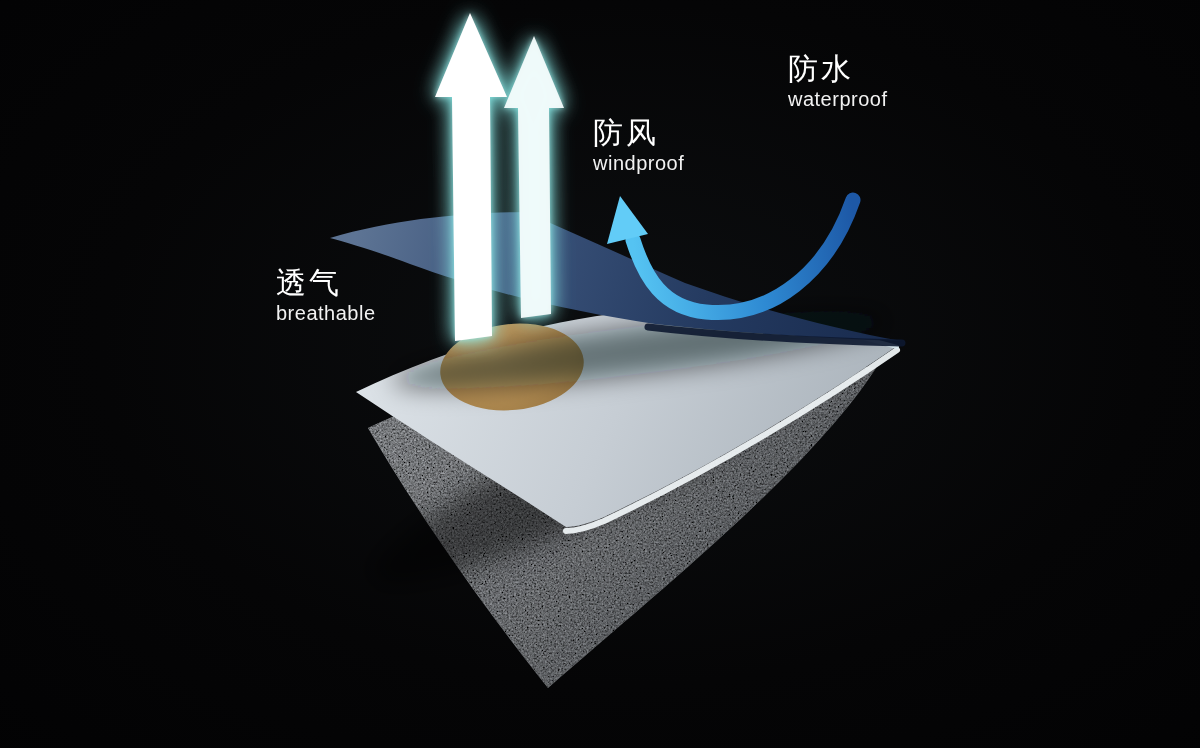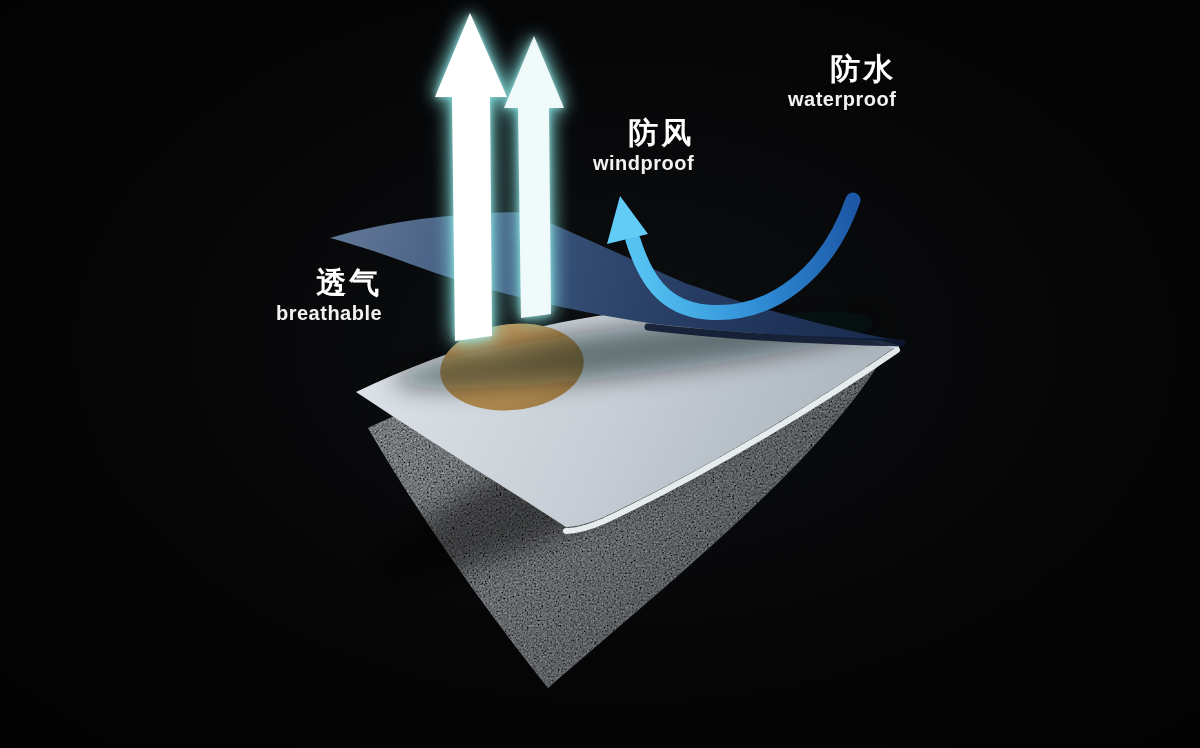--- a/index.html
+++ b/index.html
@@ -21,28 +21,27 @@
     display: block;
   }
   .label {
     position: absolute;
     color: #ffffff;
     z-index: 5;
     user-select: none;
   }
   .label .zh {
     font-size: 30px;
-    font-weight: 700;
+    font-weight: 400;
     letter-spacing: 3px;
     line-height: 1.1;
-    text-align: right;
   }
   .label .en {
     font-size: 20px;
-    font-weight: 700;
+    font-weight: 400;
     letter-spacing: 0.5px;
     color: #f2f2f2;
     margin-top: 3px;
     line-height: 1.1;
   }
 </style>
 </head>
 <body>
 
 <div class="stage">

